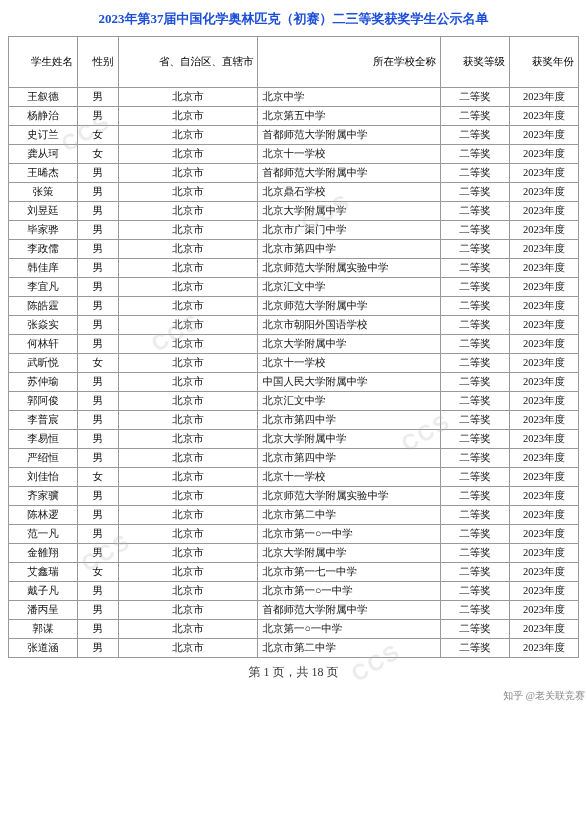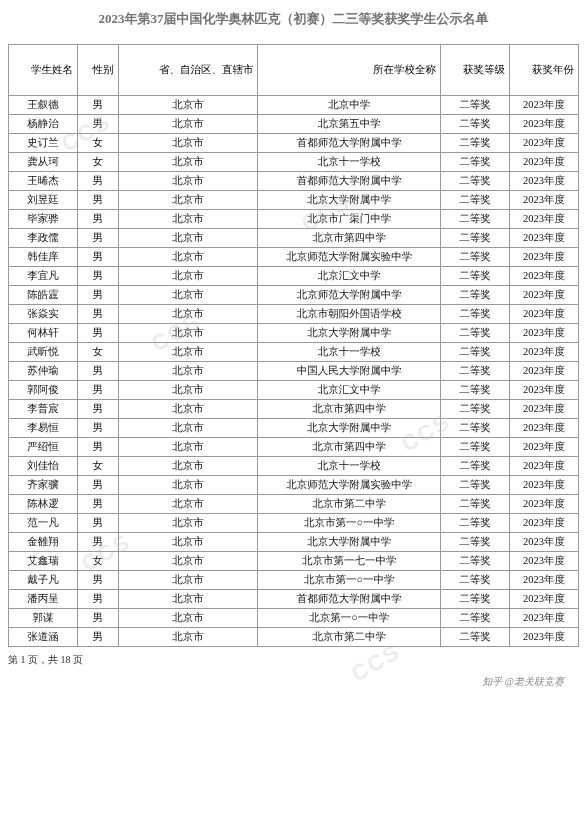--- a/index.html
+++ b/index.html
@@ -17,22 +17,22 @@
       overflow: hidden;
     }
     .page-container {
       padding: 10px 8px 30px 8px;
       position: relative;
     }
     .page-title {
       text-align: center;
       font-size: 13px;
       font-weight: bold;
-      margin-bottom: 16px;
-      color: #737373;
+      margin-bottom: 8px;
+      color: #1d4ed8;
     }
     table {
       width: 100%;
       border-collapse: collapse;
       font-size: 10.5px;
     }
     th {
       border: 1px solid #999;
       padding: 18px 4px;
       text-align: right;
@@ -40,45 +40,45 @@
       background: #fff;
       white-space: nowrap;
     }
     td {
       border: 1px solid #999;
       padding: 2px 4px;
       text-align: center;
       color: #111;
     }
     td.school {
-      text-align: center;
+      text-align: left;
     }
     .watermark {
       position: absolute;
       color: rgba(180, 180, 180, 0.25);
       font-size: 18px;
       font-weight: bold;
       transform: rotate(-30deg);
       pointer-events: none;
       white-space: nowrap;
       font-family: Arial, sans-serif;
       letter-spacing: 2px;
     }
     .page-footer {
-      font-size: 10px;
+      text-align: center;
+      font-size: 12px;
       margin-top: 6px;
       color: #333;
     }
     .source-tag {
       position: absolute;
       bottom: 8px;
-      right: 23px;
+      right: 2px;
       font-size: 10px;
       color: #888;
-      font-style: italic;
     }
   </style>
 </head>
 <body>
 
 <div class="page-container">
 
   <div class="watermark" style="top:120px;left:60px;font-size:22px;">CCS</div>
   <div class="watermark" style="top:200px;left:300px;font-size:22px;">CCS</div>
   <div class="watermark" style="top:320px;left:150px;font-size:22px;">CCS</div>
@@ -134,20 +134,28 @@
         </tr>
         <tr>
           <td>王晞杰</td>
           <td>男</td>
           <td>北京市</td>
           <td class="school">首都师范大学附属中学</td>
           <td>二等奖</td>
           <td>2023年度</td>
         </tr>
         <tr>
+          <td>张策</td>
+          <td>男</td>
+          <td>北京市</td>
+          <td class="school">北京鼎石学校</td>
+          <td>二等奖</td>
+          <td>2023年度</td>
+        </tr>
+        <tr>
           <td>刘昱廷</td>
           <td>男</td>
           <td>北京市</td>
           <td class="school">北京大学附属中学</td>
           <td>二等奖</td>
           <td>2023年度</td>
         </tr>
         <tr>
           <td>毕家骅</td>
           <td>男</td>

